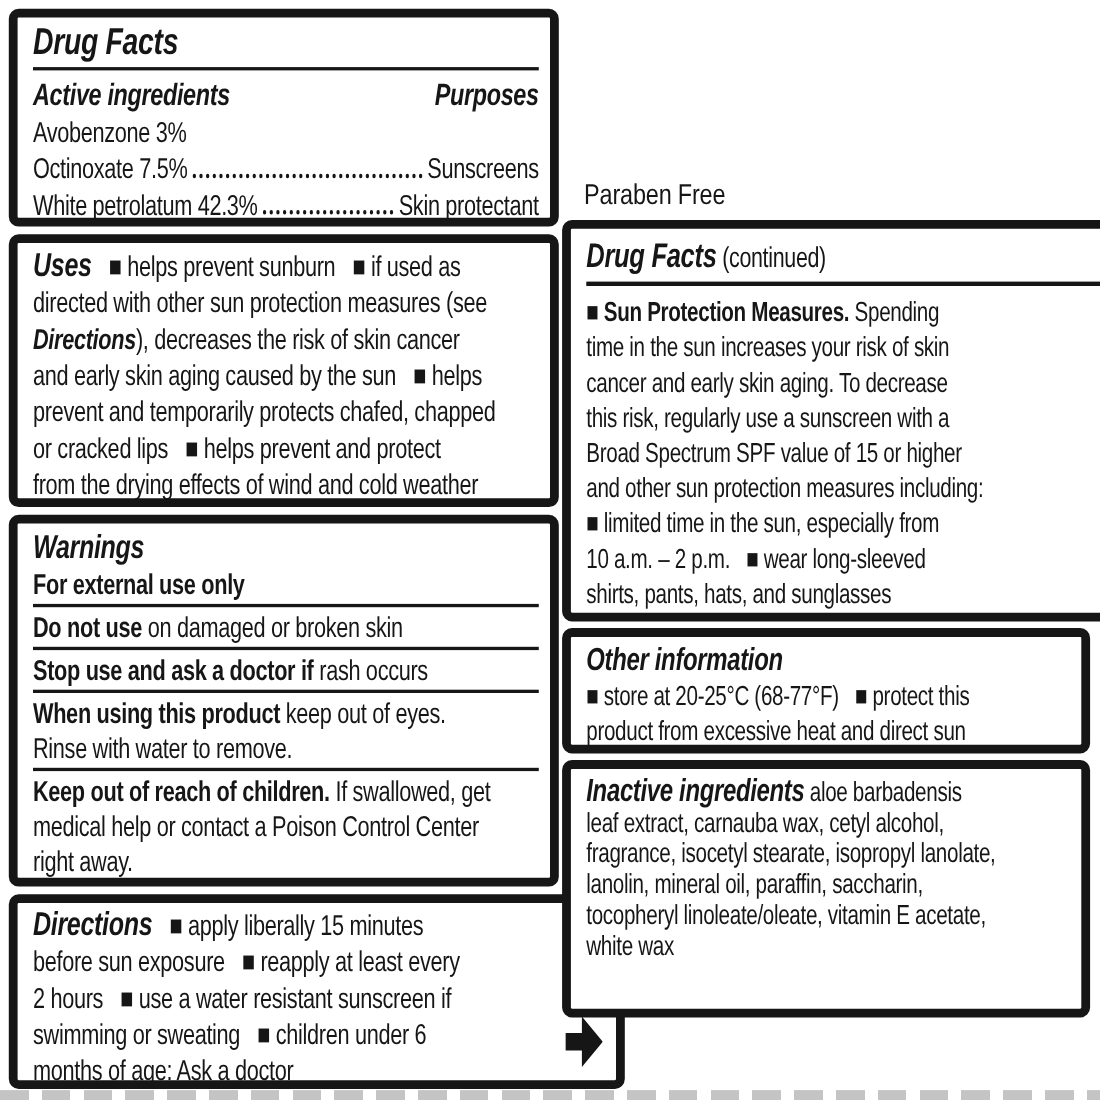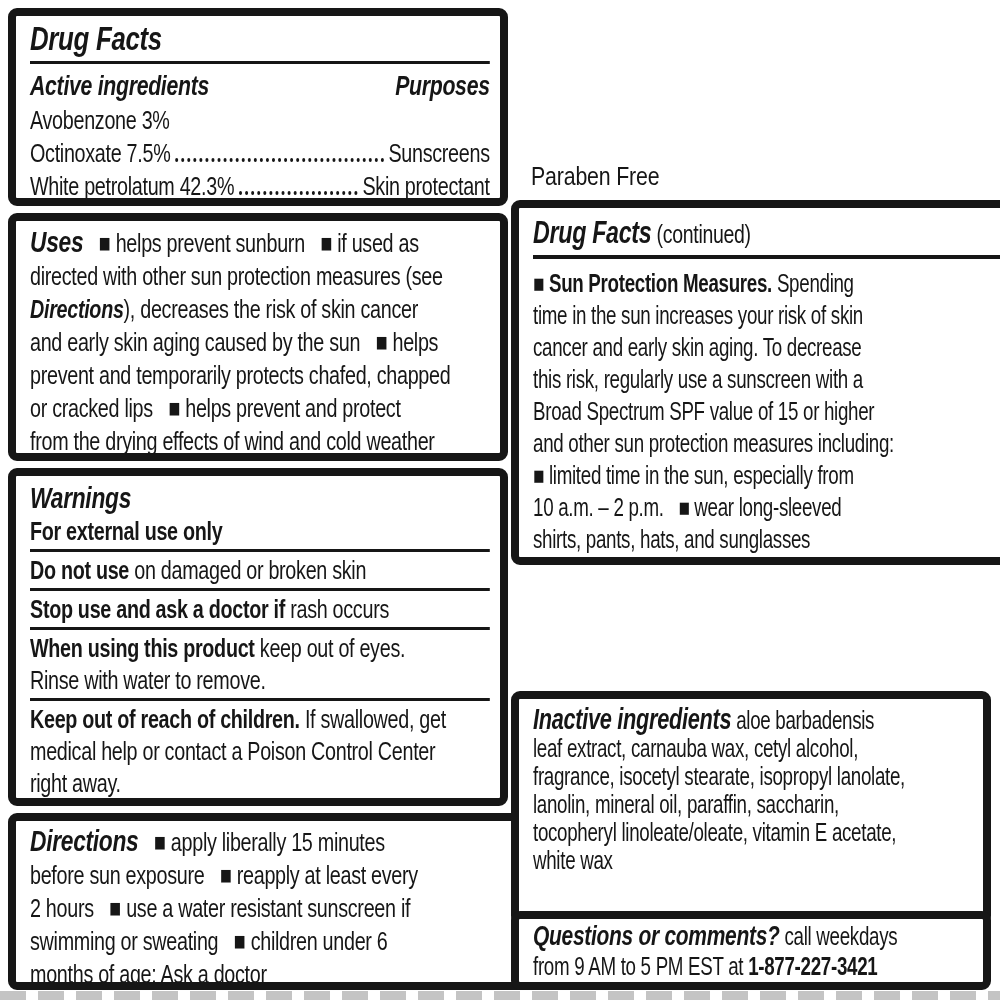--- a/index.html
+++ b/index.html
@@ -135,36 +135,37 @@
 this risk, regularly use a sunscreen with a
 Broad Spectrum SPF value of 15 or higher
 and other sun protection measures including:
 ■ limited time in the sun, especially from
 10 a.m. – 2 p.m.   ■ wear long-sleeved
 shirts, pants, hats, and sunglasses</span></p>
       </div>
     </div>
   </div>
 
+  <div class="box" style="left:511px;top:571px;width:480px;height:114px;">
+    <div class="pad" style="padding-top:4px;">
+      <div class="cR">
+        <p class="warnHead" style="font-size:29px;line-height:34px;">Other information</p>
+        <p class="p">■ store at 20-25°C (68-77°F)   ■ protect this
+product from excessive heat and direct sun</p>
+      </div>
+    </div>
+  </div>
 
   <div class="box" style="left:511px;top:691px;width:480px;height:234px;">
     <div class="pad" style="padding-top:6px;">
       <div class="cR" style="line-height:28px;">
         <p class="p"><span class="hInline" style="font-size:29px;">Inactive ingredients</span><span> aloe barbadensis
 leaf extract, carnauba wax, cetyl alcohol,
 fragrance, isocetyl stearate, isopropyl lanolate,
 lanolin, mineral oil, paraffin, saccharin,
 tocopheryl linoleate/oleate, vitamin E acetate,
 white wax</span></p>
       </div>
     </div>
   </div>
 
-  <div class="box" style="left:511px;top:911px;width:480px;height:79px;">
-    <div class="pad" style="padding-top:2px;">
-      <div class="cR" style="line-height:30px;">
-        <p class="p"><span class="hInline" style="font-size:28px;">Questions or comments?</span><span> call weekdays
-from 9 AM to 5 PM EST at </span><span class="b">1-877-227-3421</span></p>
-      </div>
-    </div>
-  </div>
 
 </div>
 
 </body></html>

